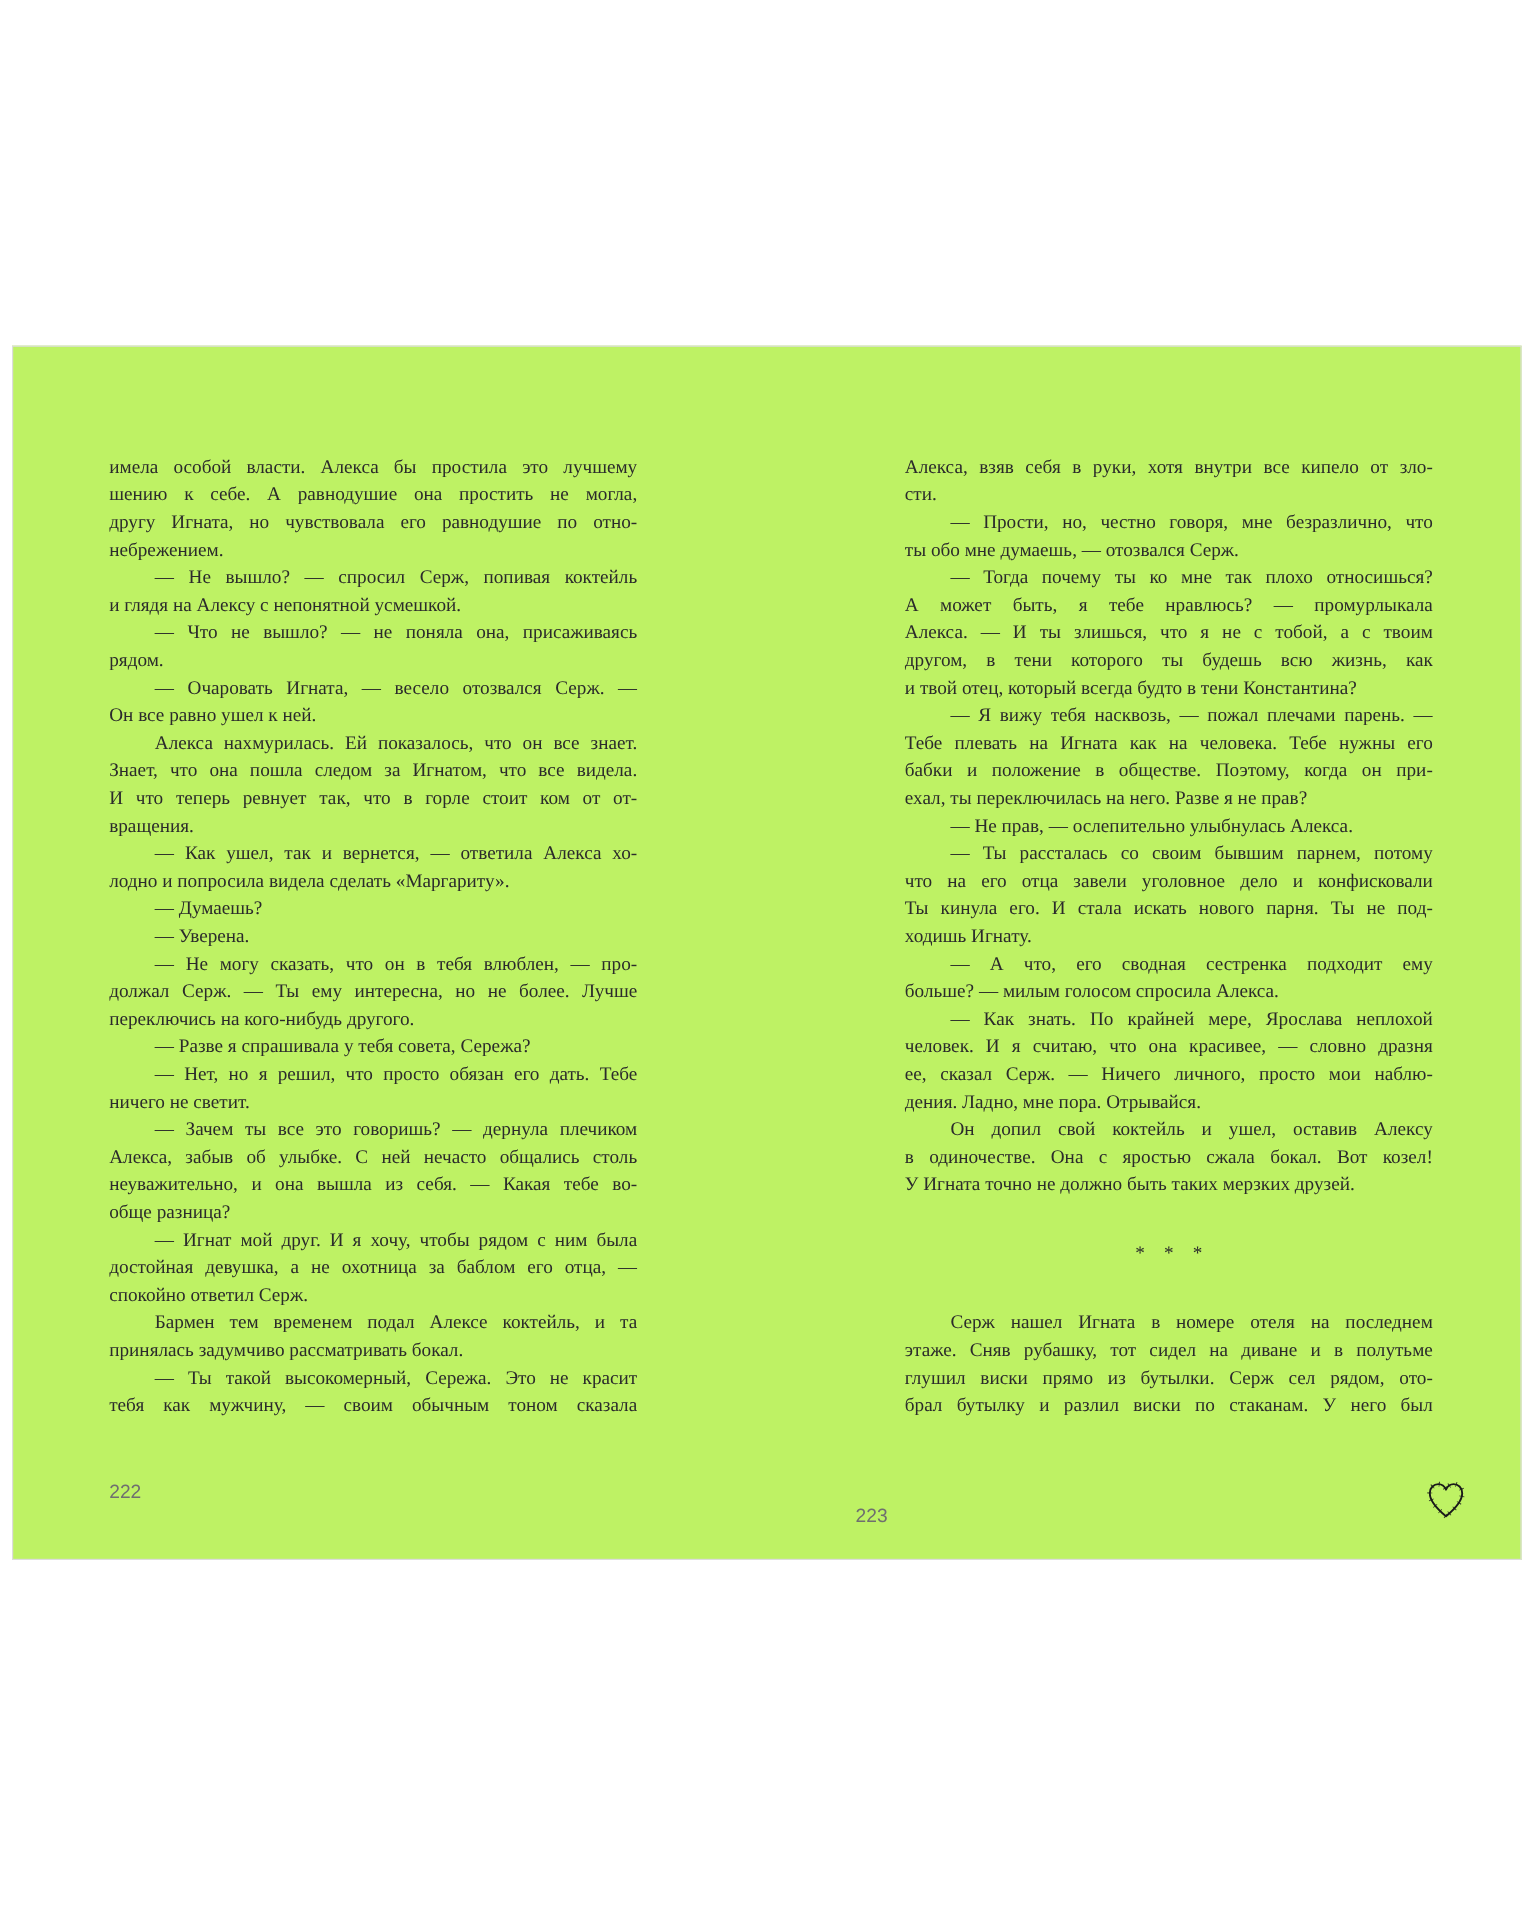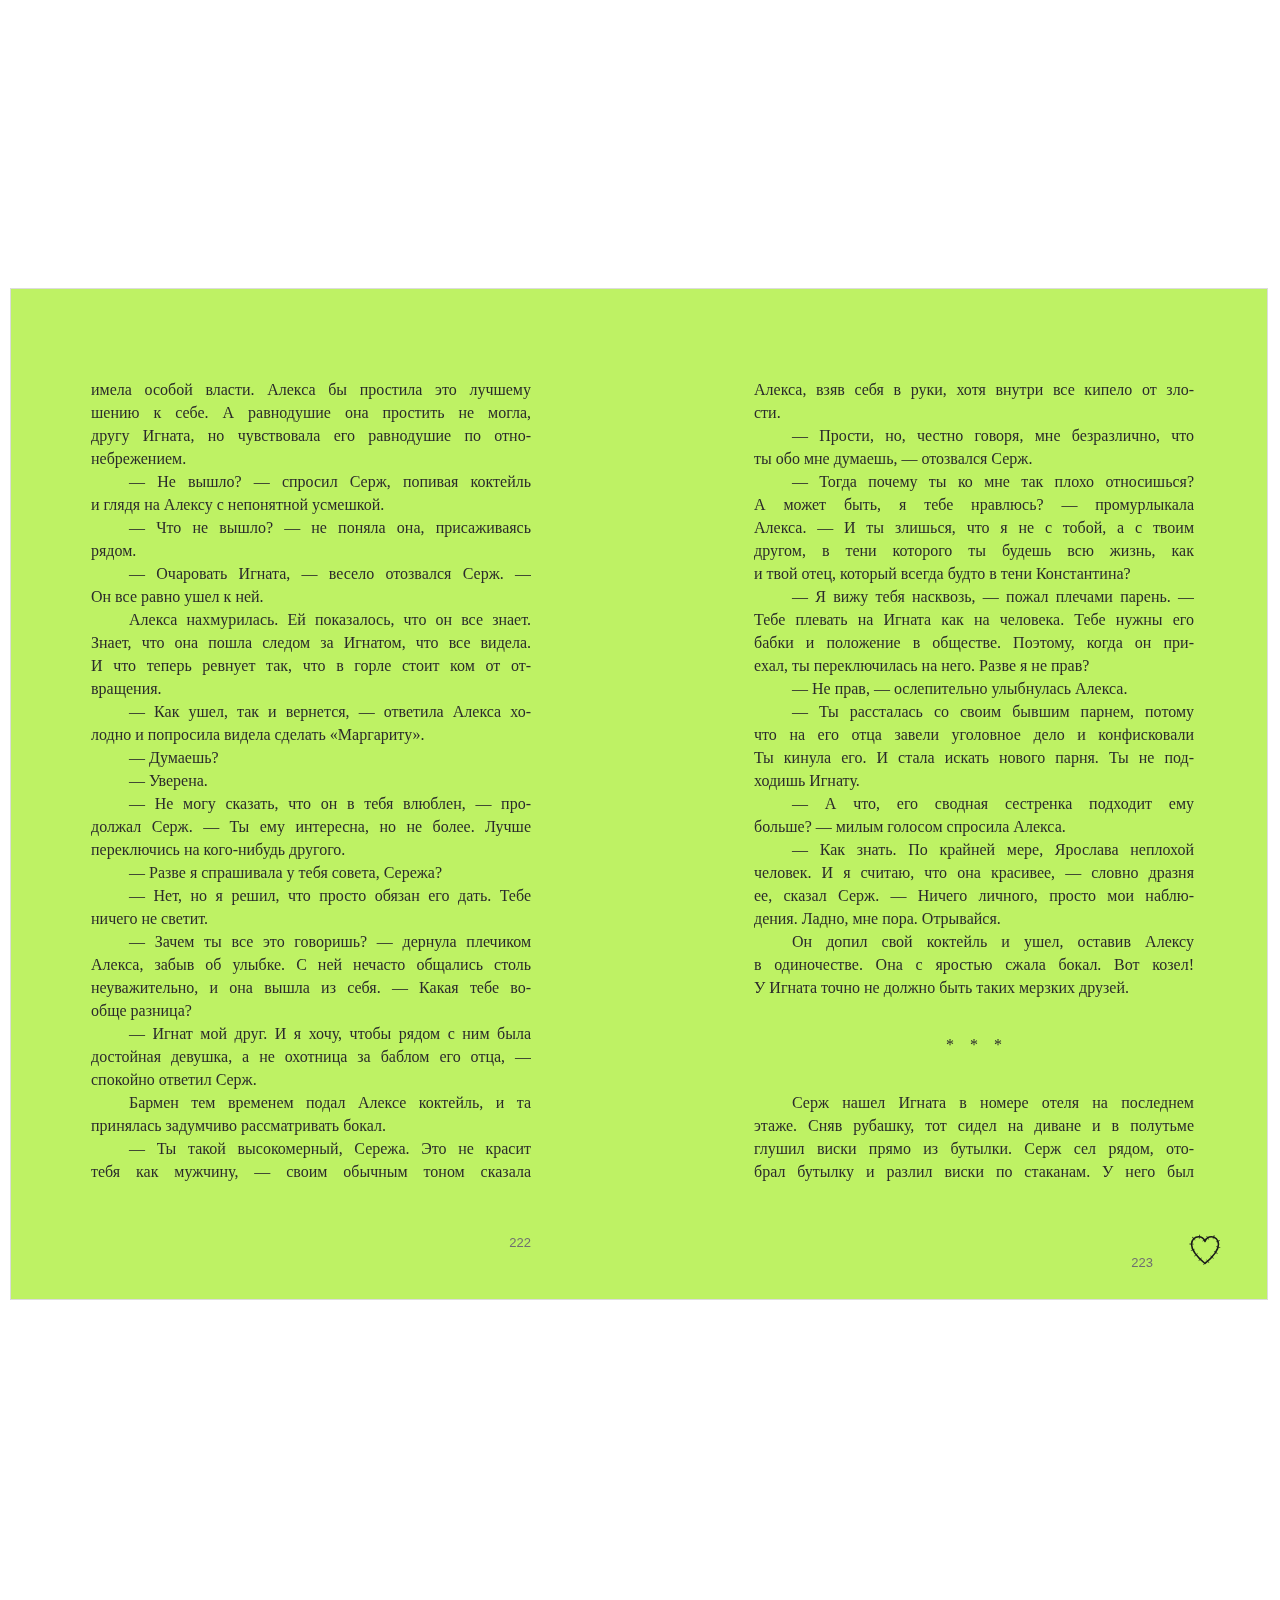--- a/index.html
+++ b/index.html
@@ -50,23 +50,23 @@
     justify-content: center;
     font-size: 16px;
     letter-spacing: 6px;
     color: #2b2b2b;
     text-indent: 6px;
   }
   .page-number {
     position: absolute;
     top: 946px;
     width: 440px;
-    text-align: right;
+    text-align: left;
     font-family: "Liberation Sans", "DejaVu Sans", sans-serif;
-    font-size: 13px;
+    font-size: 16px;
     color: #6f6f6f;
   }
   .page-number.left  { left: 80px; }
   .page-number.right { left: 702px; margin-top: 20px; }
   .heart {
     position: absolute;
     left: 1176px;
     top: 944px;
     width: 36px;
     height: 36px;

